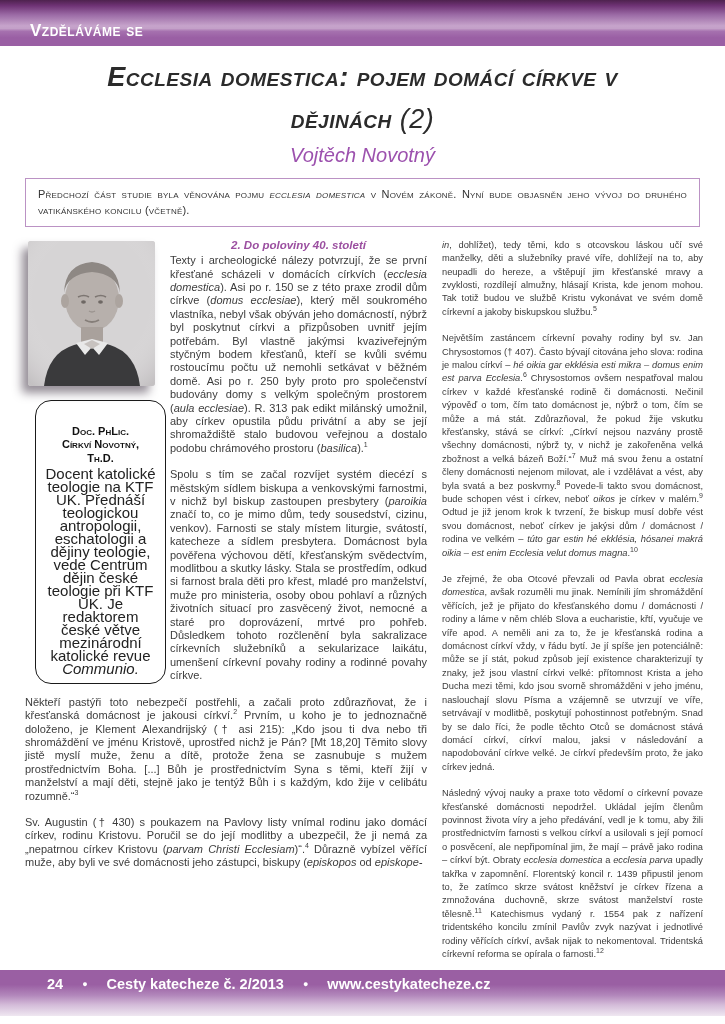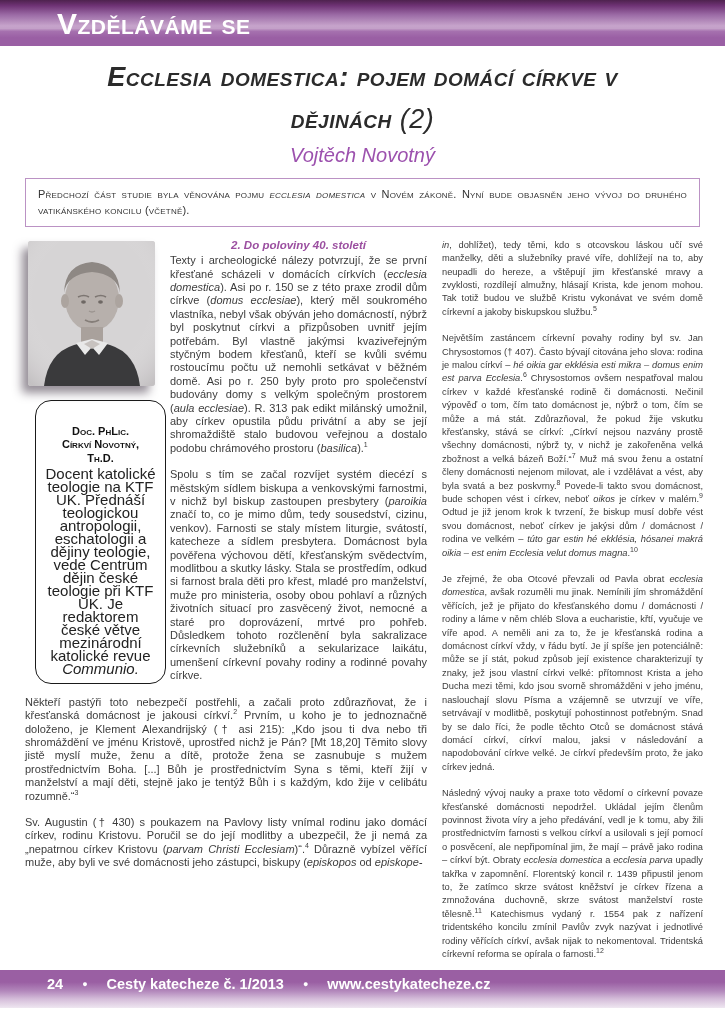--- a/index.html
+++ b/index.html
@@ -12,23 +12,23 @@
   }
   
   .header-band{
     position:relative;
     height:46px;
     background:linear-gradient(180deg,
       #4e224e 0%, #6e3274 12%, #9b6aa5 32%, #c6a3cb 56%,
       #c3a0c8 62%, #a671af 68%, #9a5fa4 82%, #9a5fa4 100%);
   }
   .kicker{
-    position:absolute;left:57px;bottom:5px;
+    position:absolute;left:30px;bottom:5px;
     color:#ffffff;font-weight:bold;font-style:normal;
-    font-variant:small-caps;font-size:30px;letter-spacing:.5px;
+    font-variant:small-caps;font-size:17px;letter-spacing:.5px;
   }
   
   .title-wrap{text-align:center;margin-top:11px;}
   h1.title{
     margin:0 auto;max-width:560px;
     font-size:27px;line-height:1.55;
     font-weight:bold;font-style:italic;
     font-variant:small-caps;
     color:#2b2b2b;letter-spacing:.5px;
   }
@@ -76,21 +76,21 @@
     width:119px;margin-left:10px;
     border:1.5px solid #1a1a1a;border-radius:16px;
     padding:24px 5px 8px 5px;
     text-align:center;
   }
   .author-name{font-weight:bold;font-variant:small-caps;font-size:11px;line-height:13.5px;color:#111;margin-bottom:2px;}
   .author-name span{display:block;}
   .author-bio{font-size:15px;line-height:13px;color:#222;}
   
   .footer-band{
-    position:absolute;left:0;right:0;bottom:16px;height:38px;
+    position:absolute;left:0;right:0;bottom:8px;height:46px;
     background:linear-gradient(180deg,
       #9a5fa3 0%, #9a5fa3 32%, #b287bb 55%, #d4bcd9 76%, #efe7f1 100%);
   }
   .footer-row{
     padding:6px 0 0 47px;
     color:#fff;font-weight:bold;font-size:14.5px;
     display:flex;align-items:center;gap:19px;
   }
   .dot{font-size:9px;line-height:1;}
 </style>
@@ -165,19 +165,19 @@
       <p><span>Je zřejmé, že oba Otcové převzali od Pavla obrat </span><span class="it">ecclesia domestica</span><span>, avšak rozuměli mu jinak. Nemínili jím shromáždění věřících, jež je přijato do křesťanského domu / domácnosti / rodiny a láme v něm chléb Slova a eucharistie, křtí, vyučuje ve víře apod. A neměli ani za to, že je křesťanská rodina a domácnost církví vždy, v řádu bytí. Je jí spíše jen potenciálně: může se jí stát, pokud způsob její existence charakterizují ty znaky, jež jsou vlastní církvi velké: přítomnost Krista a jeho Ducha mezi těmi, kdo jsou svorně shromážděni v jeho jménu, naslouchají slovu Písma a vzájemně se utvrzují ve víře, setrvávají v modlitbě, poskytují pohostinnost potřebným. Snad by se dalo říci, že podle těchto Otců se domácnost stává domácí církví, církví malou, jaksi v následování a napodobování církve velké. Je církví především proto, že jako církev jedná.</span></p>
       <p><span>Následný vývoj nauky a praxe toto vědomí o církevní povaze křesťanské domácnosti nepodržel. Ukládal jejím členům povinnost života víry a jeho předávání, vedl je k tomu, aby žili prostřednictvím farnosti s velkou církví a usilovali s její pomocí o posvěcení, ale nepřipomínal jim, že mají – právě jako rodina – církví být. Obraty </span><span class="it">ecclesia domestica</span><span> a </span><span class="it">ecclesia parva</span><span> upadly takřka v zapomnění. Florentský koncil r. 1439 připustil jenom to, že zatímco skrze svátost kněžství je církev řízena a zmnožována duchovně, skrze svátost manželství roste tělesně.</span><sup>11</sup><span> Katechismus vydaný r. 1554 pak z nařízení tridentského koncilu zmínil Pavlův zvyk nazývat i jednotlivé rodiny věřících církví, avšak nijak to nekomentoval. Tridentská církevní reforma se opírala o farnosti.</span><sup>12</sup></p>
     </div>
 
   </div>
 
   <div class="footer-band">
     <div class="footer-row">
       <span>24</span>
       <span class="dot">●</span>
-      <span>Cesty katecheze č. 1/2013</span>
+      <span>Cesty katecheze č. 2/2013</span>
       <span class="dot">●</span>
       <span>www.cestykatecheze.cz</span>
     </div>
   </div>
 
 </div>
 
 </body></html>

